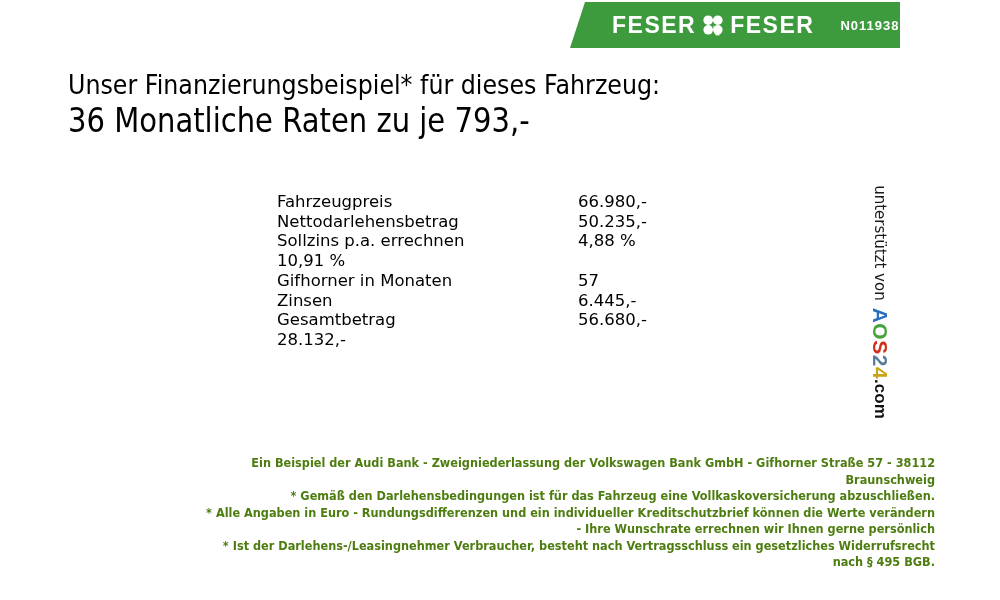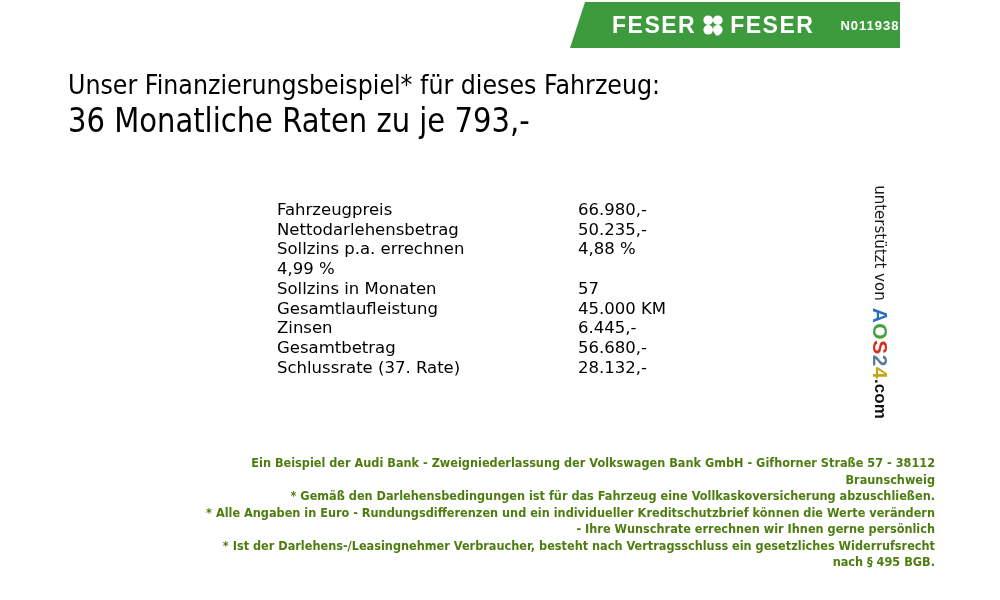--- a/index.html
+++ b/index.html
@@ -44,21 +44,21 @@
 
   
   .heading { position: absolute; top: 68px; left: 8px; width: 1000px; text-align: left; }
   .h1 { font-size: 27px; line-height: 33px; transform: scaleX(0.88); transform-origin: 50% 50%; white-space: nowrap; }
   .h2 { font-size: 33px; line-height: 40px; transform: scaleX(0.88); transform-origin: 50% 50%; white-space: nowrap; }
 
   
   .fin-table {
     position: absolute;
     left: 277px;
-    top: 200px;
+    top: 192px;
     font-size: 16.5px;
     line-height: 19.7px;
   }
   .fin-row { display: flex; }
   .fin-label { width: 301px; }
   .fin-value { white-space: nowrap; }
 
   
   .watermark {
     position: absolute;
@@ -127,40 +127,35 @@
       </div>
       <div class="fin-row">
         <span class="fin-label">Nettodarlehensbetrag</span>
         <span class="fin-value">50.235,-</span>
       </div>
       <div class="fin-row">
         <span class="fin-label">Sollzins p.a. errechnen</span>
         <span class="fin-value">4,88 %</span>
       </div>
       <div class="fin-row">
-        <span class="fin-value">4,99 %</span>
+        <span class="fin-value">10,91 %</span>
       </div>
       <div class="fin-row">
-        <span class="fin-label">Sollzins in Monaten</span>
+        <span class="fin-label">Gifhorner in Monaten</span>
         <span class="fin-value">57</span>
-      </div>
-      <div class="fin-row">
-        <span class="fin-label">Gesamtlaufleistung</span>
-        <span class="fin-value">45.000 KM</span>
       </div>
       <div class="fin-row">
         <span class="fin-label">Zinsen</span>
         <span class="fin-value">6.445,-</span>
       </div>
       <div class="fin-row">
         <span class="fin-label">Gesamtbetrag</span>
         <span class="fin-value">56.680,-</span>
       </div>
       <div class="fin-row">
-        <span class="fin-label">Schlussrate (37. Rate)</span>
         <span class="fin-value">28.132,-</span>
       </div>
     </div>
 
   <div class="watermark">
     <span class="wm-prefix">unterstützt von</span>
     <span class="wm-logo"><span style="color: rgb(42, 111, 191);">A</span><span style="color: rgb(70, 163, 60);">O</span><span style="color: rgb(210, 48, 28);">S</span><span style="color: rgb(90, 125, 154);">2</span><span style="color: rgb(200, 164, 21);">4</span></span>
     <span class="wm-suffix">.com</span>
   </div>
 

